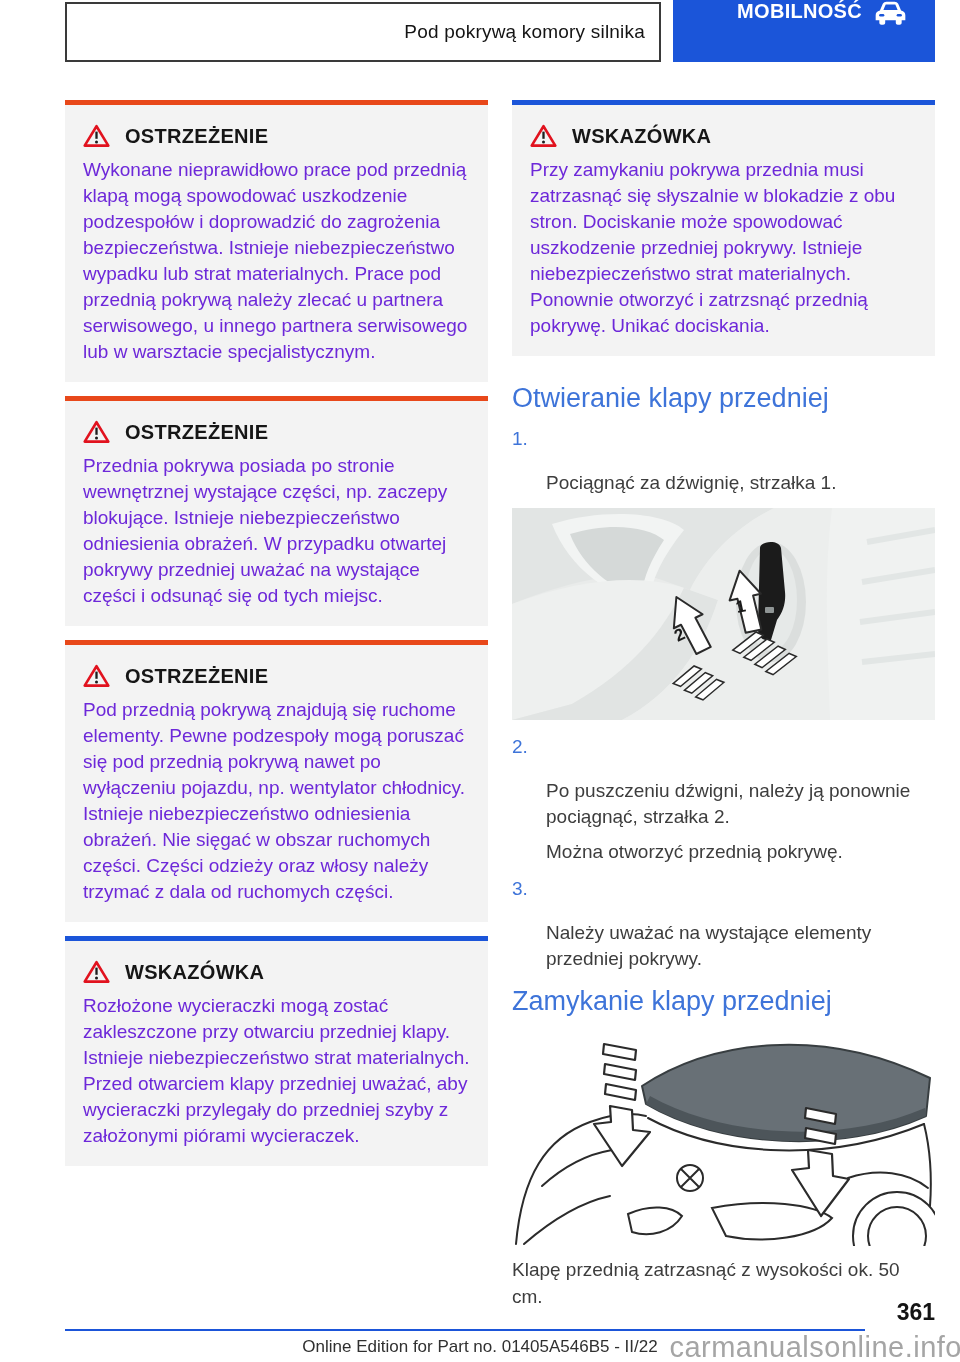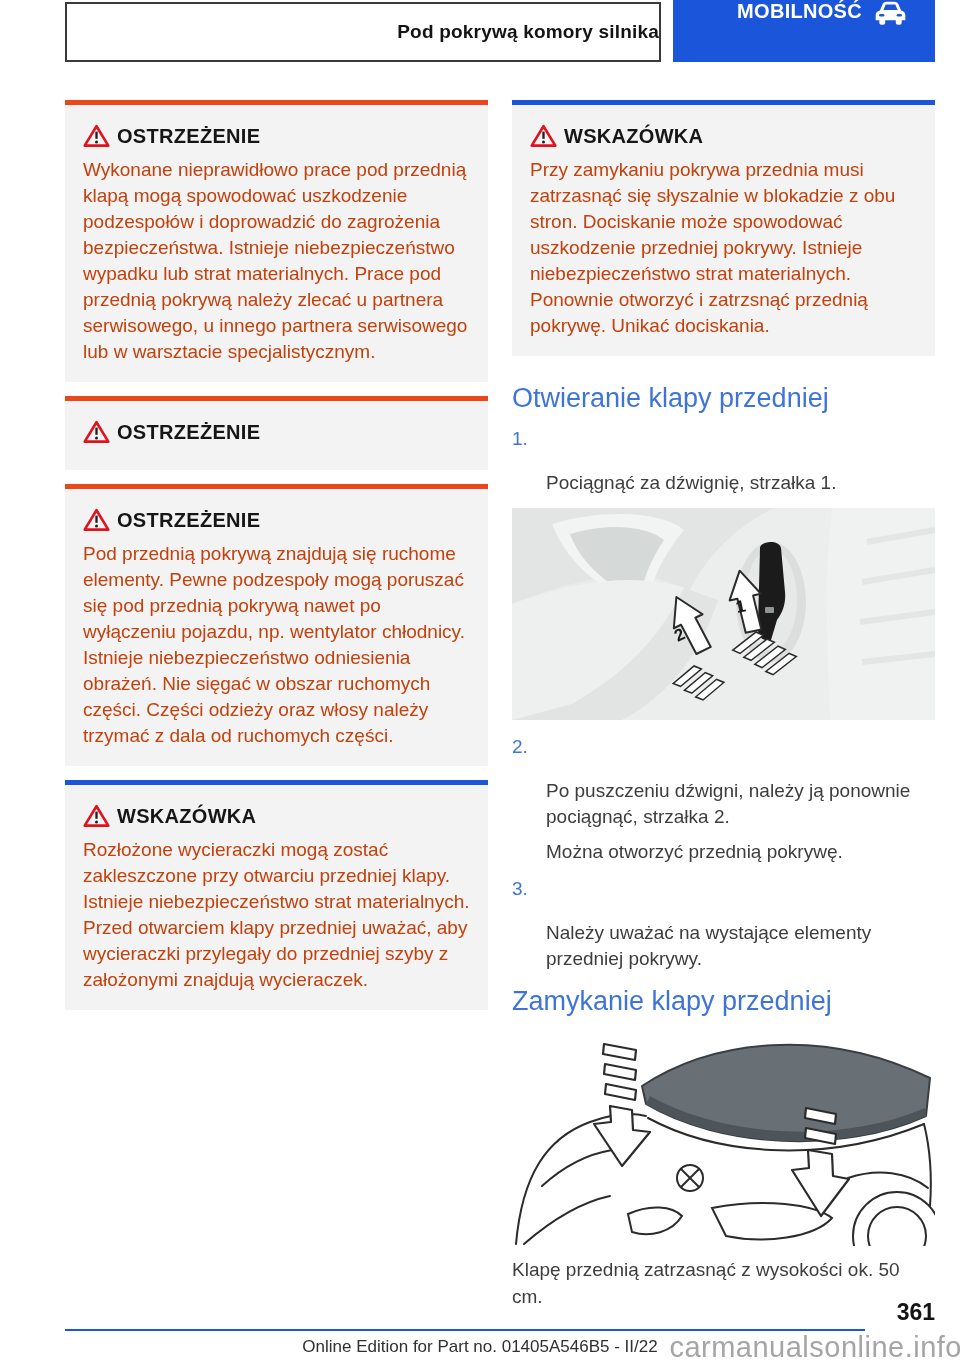--- a/index.html
+++ b/index.html
@@ -1,36 +1,36 @@
 <!DOCTYPE html>
 <html lang="pl"><head>
 <meta charset="utf-8">
 <style>
   html,body{margin:0;padding:0;background:#fff;}
   body{font-family:"Liberation Sans","DejaVu Sans",sans-serif;-webkit-font-smoothing:antialiased;}
   .page{position:relative;width:960px;height:1362px;background:#fff;overflow:hidden;}
 
   
   .header-box{position:absolute;left:65px;top:2px;width:596px;height:60px;border:2px solid #3a3a3a;
-    box-sizing:border-box;display:flex;align-items:center;justify-content:flex-end;
-    font-size:19px;font-weight:700;color:#141414;letter-spacing:.2px;}
+    box-sizing:border-box;display:flex;align-items:center;justify-content:flex-end;padding-right:14px;
+    font-size:19px;font-weight:400;color:#141414;letter-spacing:.2px;}
   .header-badge{position:absolute;left:673px;top:0;width:262px;height:62px;background:#1b55d9;color:#fff;
     box-sizing:border-box;display:flex;align-items:flex-start;justify-content:flex-end;gap:12px;padding-right:28px;
     font-size:20px;font-weight:700;letter-spacing:.3px;}
 
   
   .col-left{position:absolute;left:65px;top:100px;width:423px;}
   .col-right{position:absolute;left:512px;top:100px;width:423px;}
 
   
   .infobox{background:#f3f3f3;border-top:5px solid #e8481a;padding:15px 18px 17px 18px;margin-bottom:14px;box-sizing:border-box;}
   .infobox.note{border-top-color:#1b55d9;}
-  .infobox-head{display:flex;align-items:center;gap:7px;margin:4px 0 9px 0;}
+  .infobox-head{display:flex;align-items:center;gap:15px;margin:4px 0 9px 0;}
   .infobox-title{font-size:20px;font-weight:700;color:#161616;letter-spacing:.3px;}
-  .infobox-body{font-size:19px;line-height:26px;color:#c2410c;}
+  .infobox-body{font-size:19px;line-height:26px;color:#6d28d9;}
 
   
   .sec-heading{margin:26px 0 0 0;font-size:27px;font-weight:400;color:#3e74d9;line-height:33px;}
   .step{display:flex;margin-top:11px;font-size:19px;line-height:26px;color:#3d3d3d;}
   .step-num{width:34px;flex-shrink:0;color:#3e74d9;}
   .step-text{flex:1;margin-top:44px;}
   .step-sub{margin-top:9px;}
   .step-sub:empty{display:none;}
   .figure{margin-top:12px;width:423px;display:block;}
   .figure svg{display:block;width:423px;height:auto;}
@@ -85,40 +85,41 @@
       <div class="infobox-body">Wykonane nieprawidłowo prace pod przednią klapą mogą spowodować uszkodzenie podzespołów i doprowadzić do zagrożenia bezpieczeństwa. Istnieje niebezpieczeństwo wypadku lub strat materialnych. Prace pod przednią pokrywą należy zlecać u partnera serwisowego, u innego partnera serwisowego lub w warsztacie specjalistycznym.</div>
     </div>
 
     <div class="infobox warning">
       <div class="infobox-head">
         <svg width="27" height="24">
             <use href="#tri"></use>
           </svg>
         <span class="infobox-title">OSTRZEŻENIE</span>
       </div>
+      <div class="infobox-body">Przednia pokrywa posiada po stronie wewnętrznej wystające części, np. zaczepy blokujące. Istnieje niebezpieczeństwo odniesienia obrażeń. W przypadku otwartej pokrywy przedniej uważać na wystające części i odsunąć się od tych miejsc.</div>
     </div>
 
     <div class="infobox warning">
       <div class="infobox-head">
         <svg width="27" height="24">
             <use href="#tri"></use>
           </svg>
         <span class="infobox-title">OSTRZEŻENIE</span>
       </div>
       <div class="infobox-body">Pod przednią pokrywą znajdują się ruchome elementy. Pewne podzespoły mogą poruszać się pod przednią pokrywą nawet po wyłączeniu pojazdu, np. wentylator chłodnicy. Istnieje niebezpieczeństwo odniesienia obrażeń. Nie sięgać w obszar ruchomych części. Części odzieży oraz włosy należy trzymać z dala od ruchomych części.</div>
     </div>
 
     <div class="infobox note">
       <div class="infobox-head">
         <svg width="27" height="24">
             <use href="#tri"></use>
           </svg>
         <span class="infobox-title">WSKAZÓWKA</span>
       </div>
-      <div class="infobox-body">Rozłożone wycieraczki mogą zostać zakleszczone przy otwarciu przedniej klapy. Istnieje niebezpieczeństwo strat materialnych. Przed otwarciem klapy przedniej uważać, aby wycieraczki przylegały do przedniej szyby z założonymi znajdują wycieraczek.</div>
+      <div class="infobox-body">Rozłożone wycieraczki mogą zostać zakleszczone przy otwarciu przedniej klapy. Istnieje niebezpieczeństwo strat materialnych. Przed otwarciem klapy przedniej uważać, aby wycieraczki przylegały do przedniej szyby z założonymi piórami wycieraczek.</div>
     </div>
 
   </div>
 
   <div class="col-right">
 
     <div class="infobox note">
       <div class="infobox-head">
         <svg width="27" height="24">
             <use href="#tri"></use>

